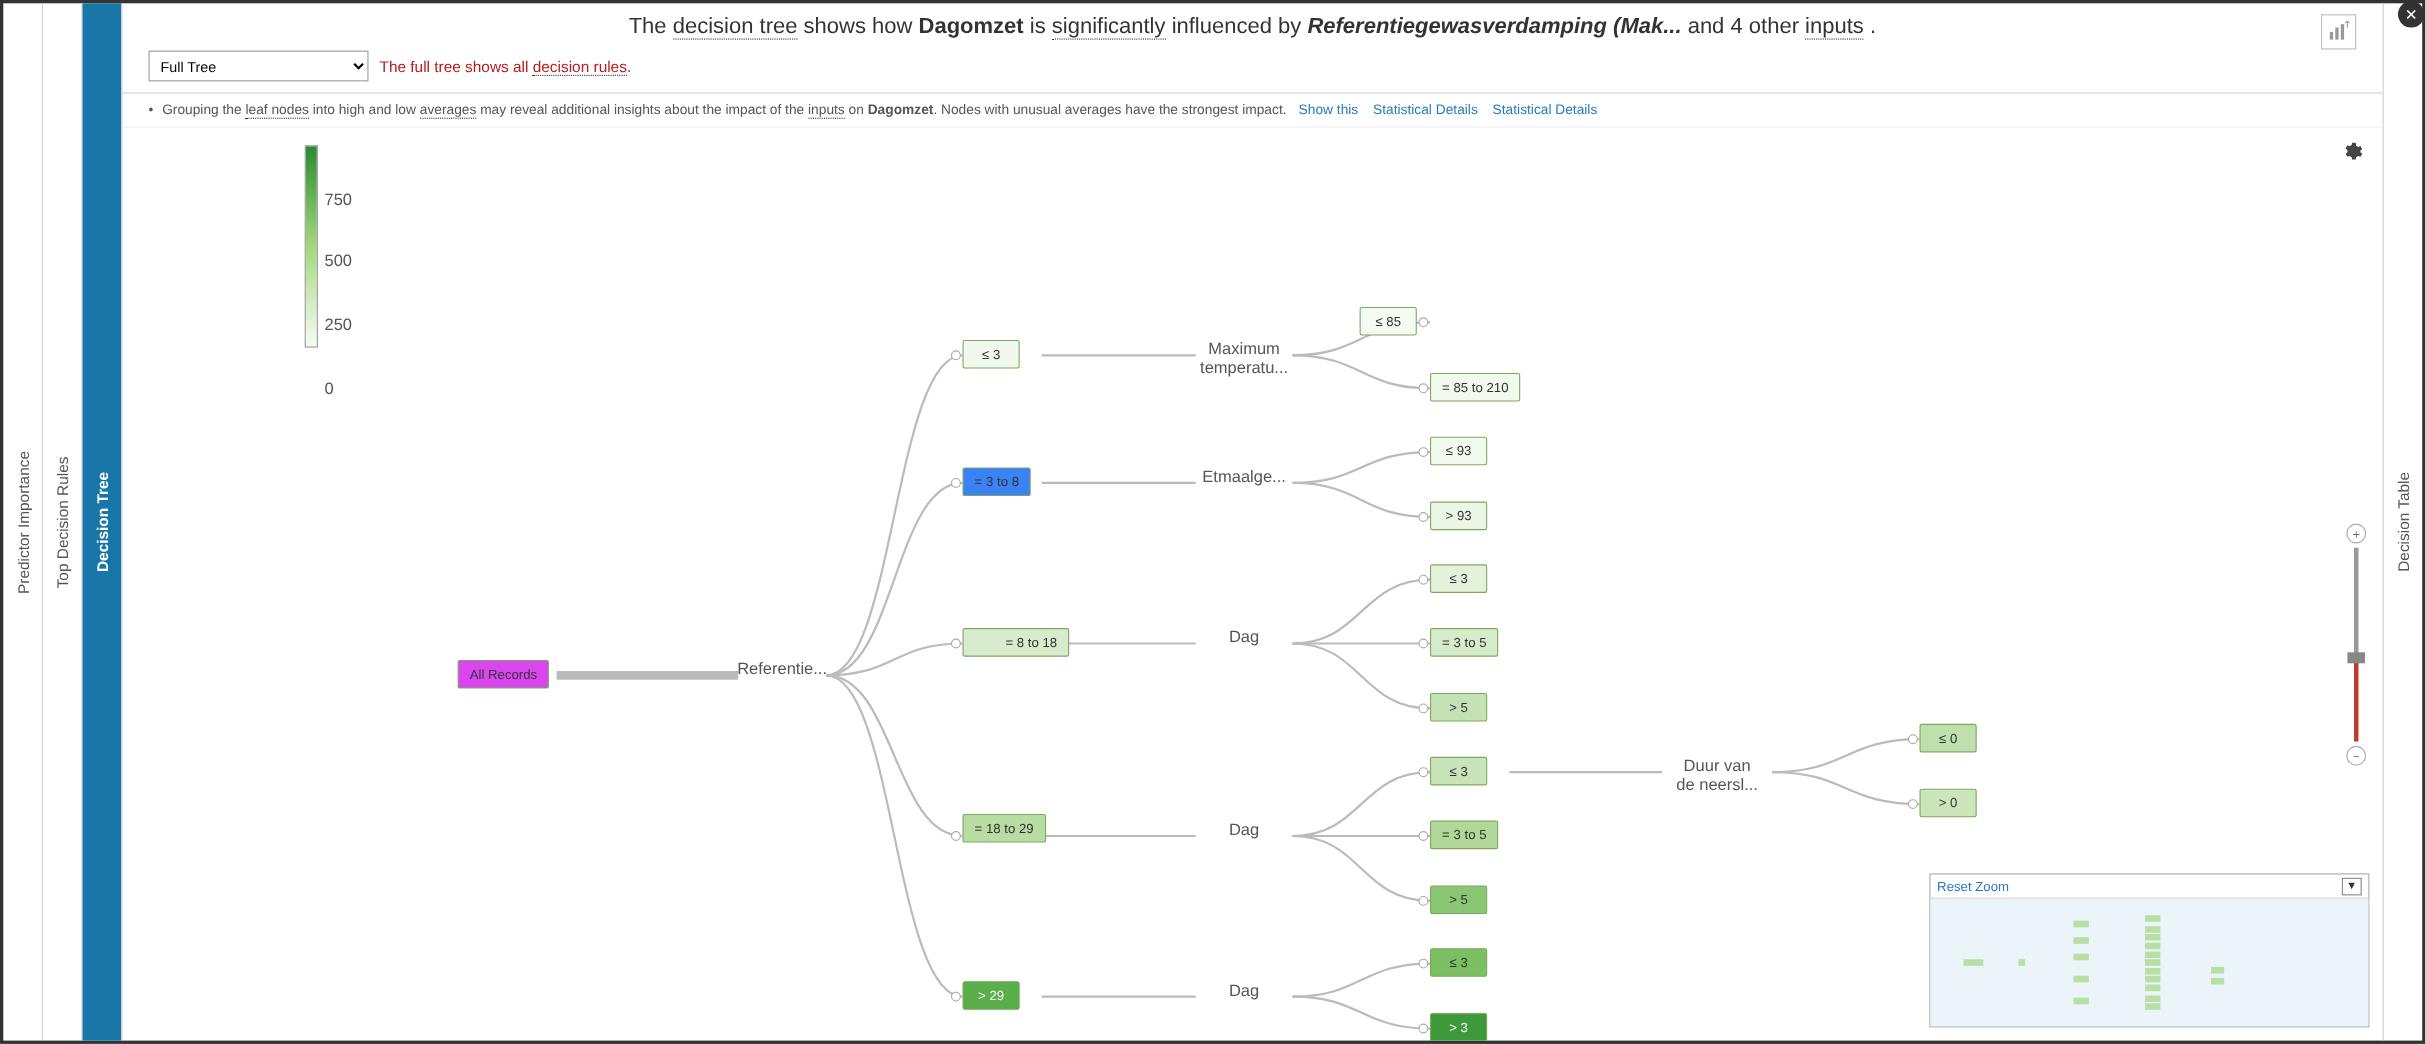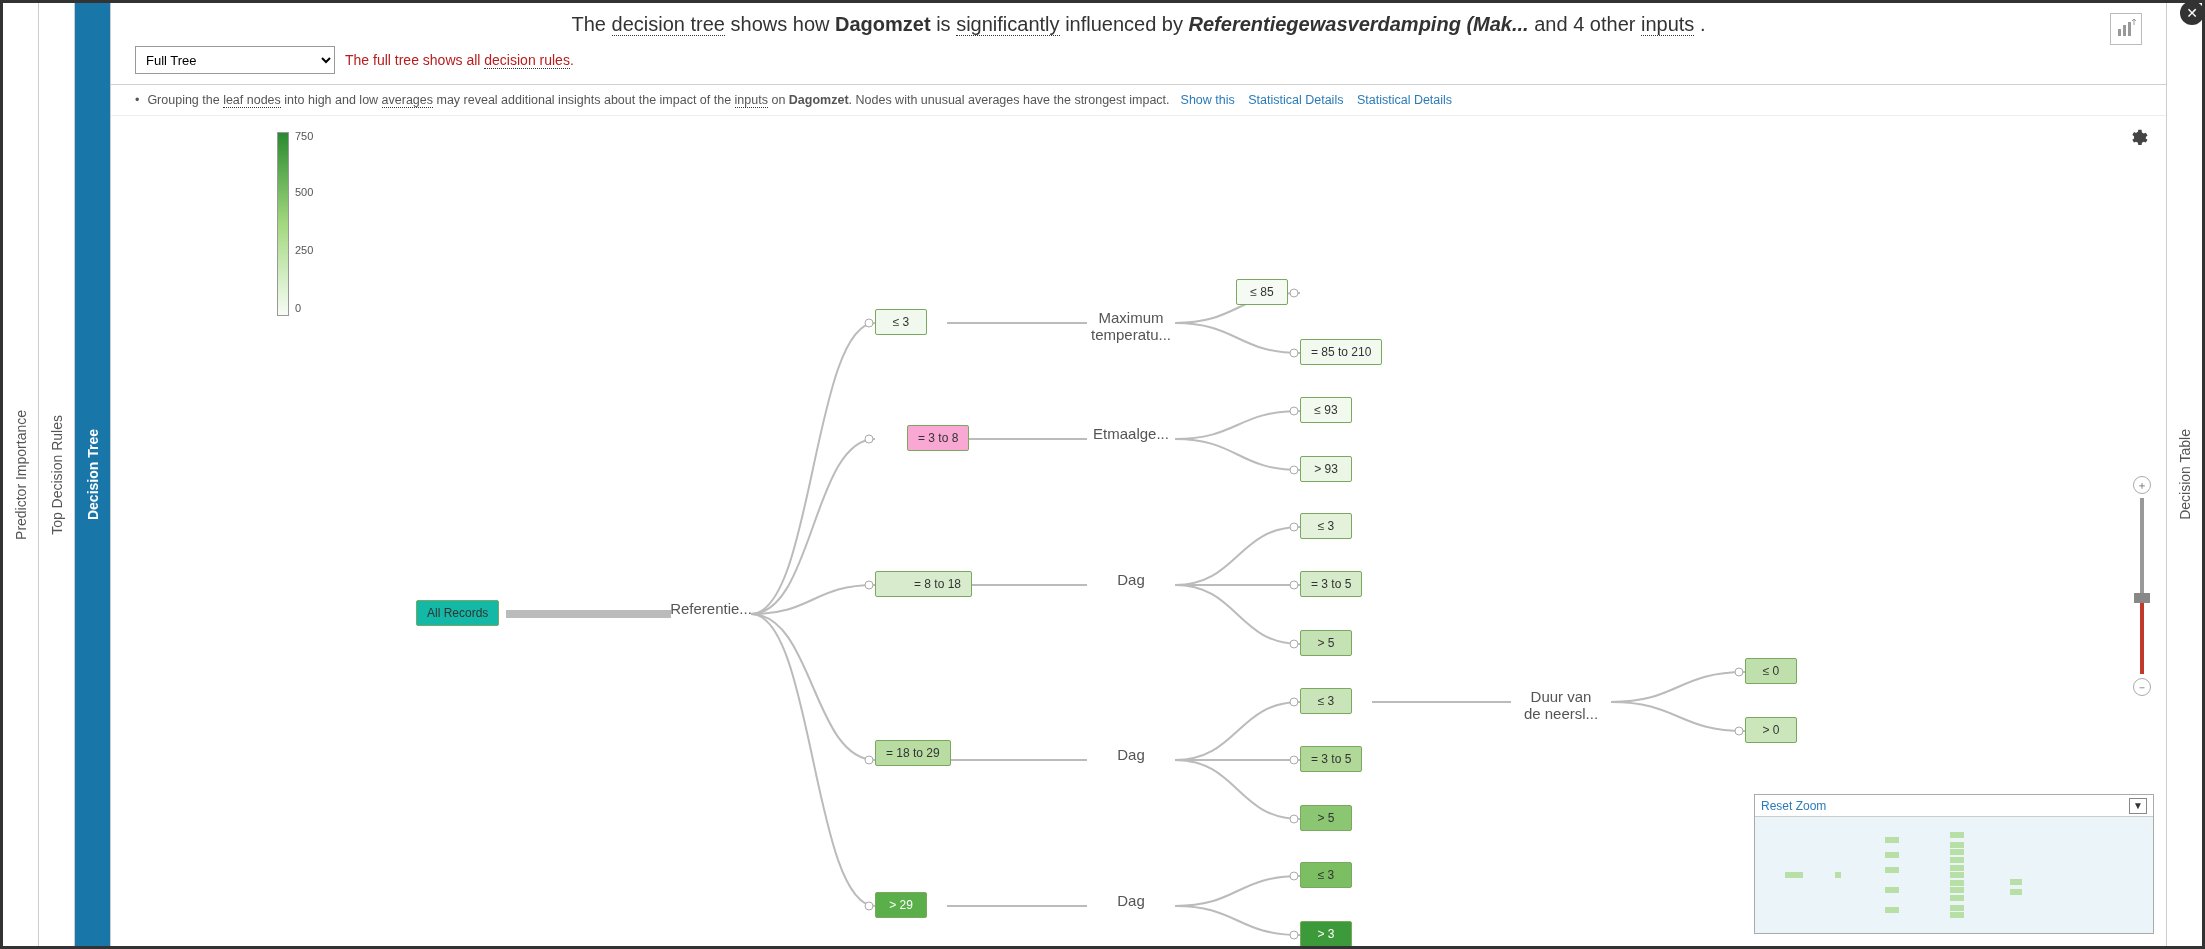--- a/index.html
+++ b/index.html
@@ -18,21 +18,21 @@
 .subtitle-row { padding: 6px 24px 10px 24px; display: flex; align-items: center; gap: 10px; border-bottom: 1px solid #d0d0d0; }
 .subtitle-row select { width: 200px; height: 28px; font-size: 13px; border: 1px solid #999; background: #fff; padding: 0 6px; }
 .subtitle-row .desc { font-size: 14px; color: #b91c1c; }
 .insight-row { padding: 8px 24px; font-size: 12.5px; color: #555; display: flex; align-items: center; gap: 8px; border-bottom: 1px solid #eee; }
 .insight-row .link { color: #2b7bb9; cursor: pointer; }
 .insight-row .link + .link { margin-left: 10px; }
 .canvas-wrap { flex: 1; position: relative; overflow: hidden; }
 .gear { position: absolute; right: 18px; top: 12px; width: 20px; height: 20px; color: #444; cursor: pointer; z-index: 5; }
 .legend { position: absolute; left: 160px; top: 10px; width: 80px; height: 200px; z-index: 3; }
 .legend-bar { position: absolute; left: 6px; top: 6px; width: 12px; height: 184px; background: linear-gradient(to bottom, #2a8a2f 0%, #a3d87f 50%, #f7fcf5 100%); border: 1px solid #999; }
-.legend-tick { position: absolute; left: 24px; font-size: 11px; color: #555; }
+.legend-tick { position: absolute; left: 24px; font-size: 15px; color: #555; margin-top: 43px; }
 .tree-svg { position: absolute; left: 0; top: 0; width: 100%; height: 100%; }
 .node { position: absolute; border: 1px solid #7ba85f; padding: 5px 10px; font-size: 12px; color: #333; text-align: center; white-space: nowrap; z-index: 2; border-radius: 2px; }
 .edge-dot { fill: #fff; stroke: #aaa; stroke-width: 1; }
 .split-label { position: absolute; font-size: 15px; color: #555; text-align: center; z-index: 2; transform: translateX(-50%); }
 .zoom-slider { position: absolute; right: 12px; top: 360px; bottom: 250px; width: 24px; display: flex; flex-direction: column; align-items: center; z-index: 4; }
 .zoom-slider .btn { width: 18px; height: 18px; border: 1px solid #aaa; border-radius: 50%; font-size: 11px; display: flex; align-items: center; justify-content: center; background: #fff; cursor: pointer; color: #666; }
 .zoom-track { flex: 1; width: 4px; background: #ccc; position: relative; margin: 4px 0; }
 .zoom-track .fill-top { position: absolute; top: 0; left: 0; right: 0; height: 55%; background: #999; }
 .zoom-track .fill-bottom { position: absolute; bottom: 0; left: 0; right: 0; height: 45%; background: #c0392b; }
 .zoom-thumb { position: absolute; left: -6px; width: 16px; height: 10px; background: #888; top: 54%; cursor: grab; }
@@ -163,27 +163,27 @@
           <circle cx="1183" cy="703" r="4" class="edge-dot"></circle>
           <path d="M 640 498 C 702 498, 702 790, 764 790" fill="none" stroke="#bbb" stroke-width="2"></path>
           <circle cx="758" cy="790" r="4" class="edge-dot"></circle>
           <line x1="836" y1="790" x2="976" y2="790" stroke="#bbb" stroke-width="2"></line>
           <path d="M 1064 790 C 1126.5 790, 1126.5 760, 1189 760" fill="none" stroke="#bbb" stroke-width="2"></path>
           <circle cx="1183" cy="760" r="4" class="edge-dot"></circle>
           <path d="M 1064 790 C 1126.5 790, 1126.5 819, 1189 819" fill="none" stroke="#bbb" stroke-width="2"></path>
           <circle cx="1183" cy="819" r="4" class="edge-dot"></circle>
         </svg>
       <div id="nodes-layer">
-          <div class="node" style="left: 305px; top: 484px; min-width: 70px; background: #14b8a6;">All Records</div>
+          <div class="node" style="left: 305px; top: 484px; min-width: 70px; background: #d946ef;">All Records</div>
           <div class="split-label" style="left: 600px; top: 484px;">Referentie...</div>
           <div class="node" style="left: 764px; top: 193px; min-width: 52px; background: rgb(241, 248, 238);">≤ 3</div>
           <div class="split-label" style="left: 1020px; top: 193px;">Maximum<br>temperatu...</div>
           <div class="node" style="left: 1125px; top: 163px; min-width: 52px; background: rgb(245, 250, 242);">≤ 85</div>
           <div class="node" style="left: 1189px; top: 223px; min-width: 52px; background: rgb(242, 249, 238);">= 85 to 210</div>
-          <div class="node" style="left: 796px; top: 309px; min-width: 52px; background: #f9a8d4;">= 3 to 8</div>
+          <div class="node" style="left: 764px; top: 309px; min-width: 52px; background: #3b82f6;">= 3 to 8</div>
           <div class="split-label" style="left: 1020px; top: 309px;">Etmaalge...</div>
           <div class="node" style="left: 1189px; top: 281px; min-width: 52px; background: rgb(242, 249, 238);">≤ 93</div>
           <div class="node" style="left: 1189px; top: 340px; min-width: 52px; background: rgb(236, 246, 230);">&gt; 93</div>
           <div class="node" style="left: 764px; top: 455px; min-width: 52px; background: rgb(216, 236, 205); padding-left: 38px;">= 8 to 18</div>
           <div class="split-label" style="left: 1020px; top: 455px;">Dag</div>
           <div class="node" style="left: 1189px; top: 397px; min-width: 52px; background: rgb(229, 242, 219);">≤ 3</div>
           <div class="node" style="left: 1189px; top: 455px; min-width: 52px; background: rgb(214, 235, 202);">= 3 to 5</div>
           <div class="node" style="left: 1189px; top: 514px; min-width: 52px; background: rgb(197, 226, 180);">&gt; 5</div>
           <div class="node" style="left: 764px; top: 624px; min-width: 52px; background: rgb(184, 220, 162);">= 18 to 29</div>
           <div class="split-label" style="left: 1020px; top: 630px;">Dag</div>

